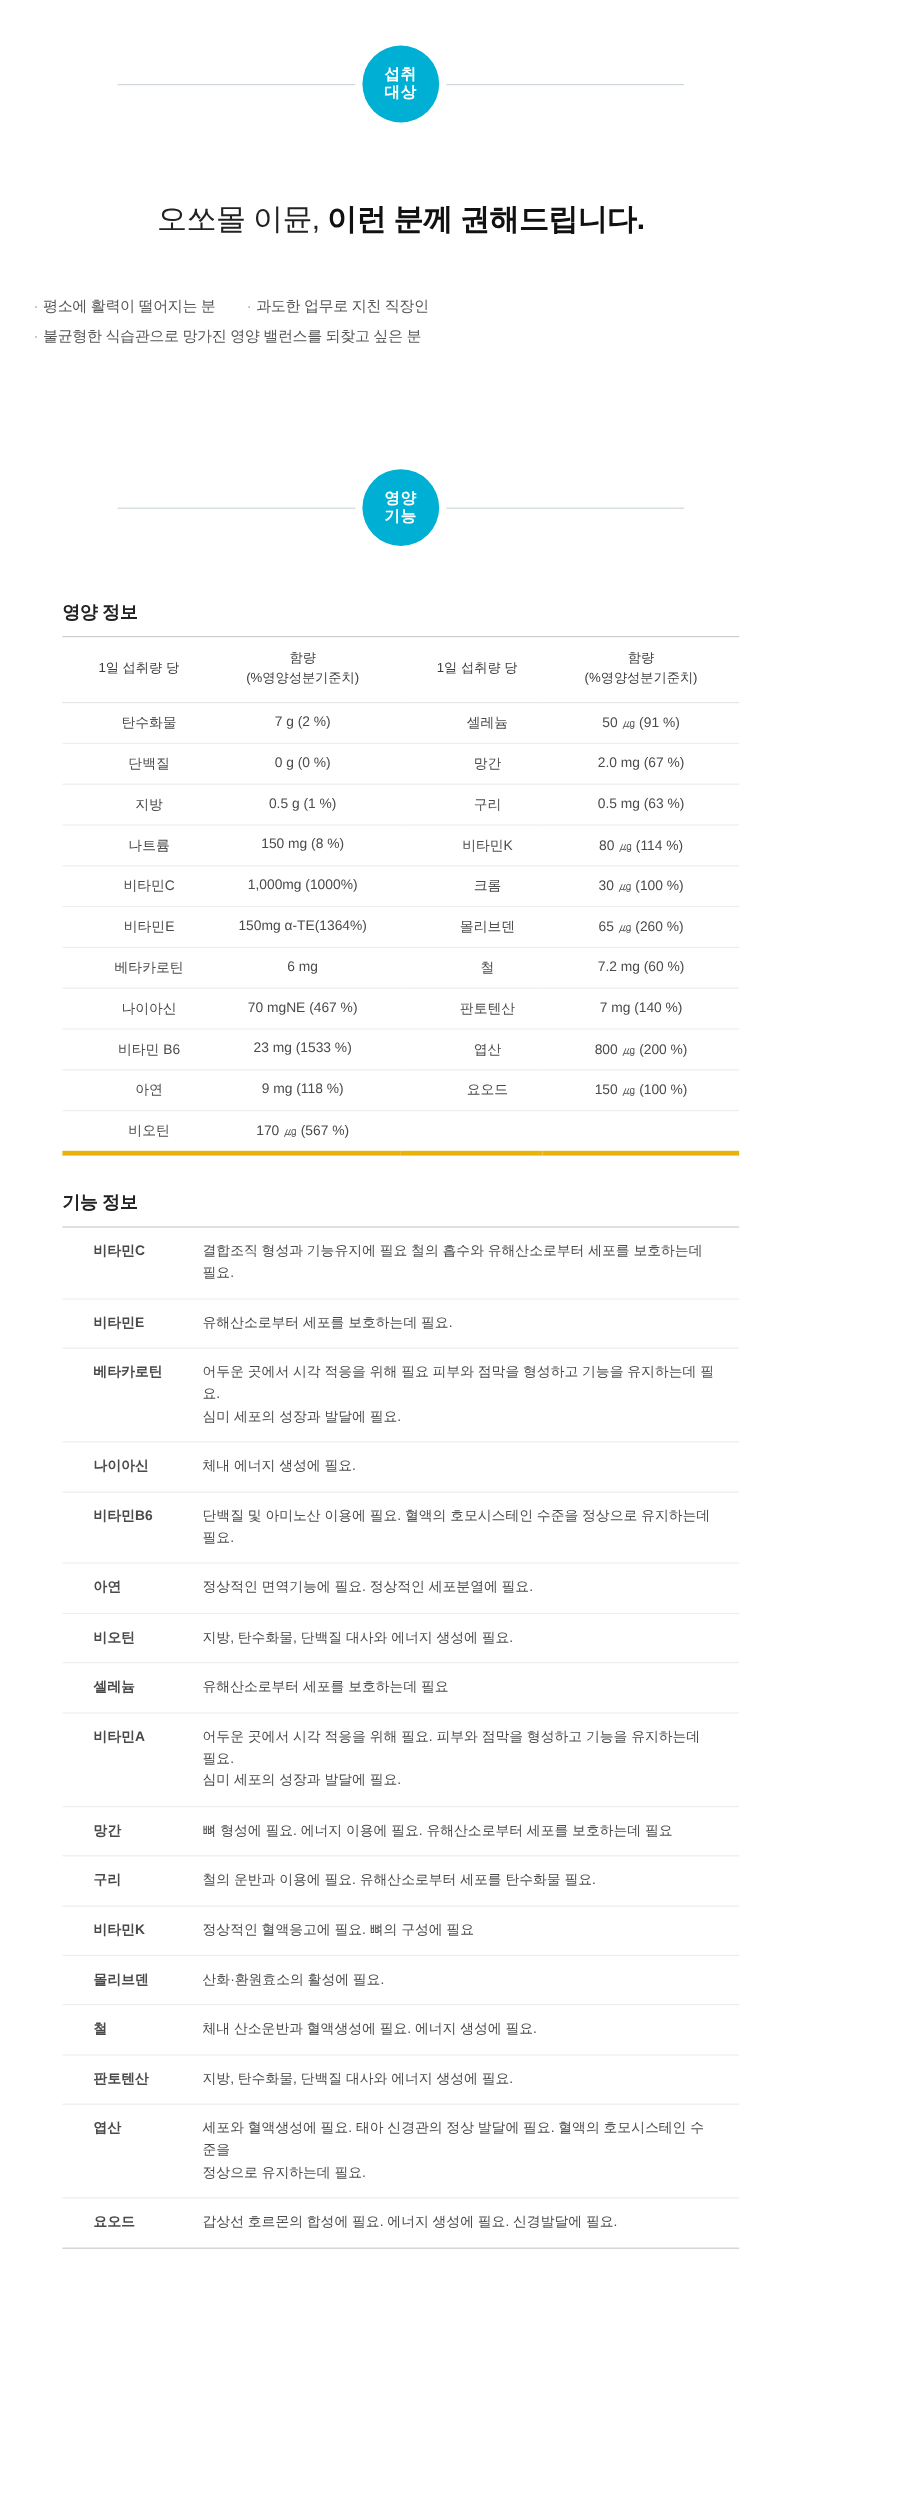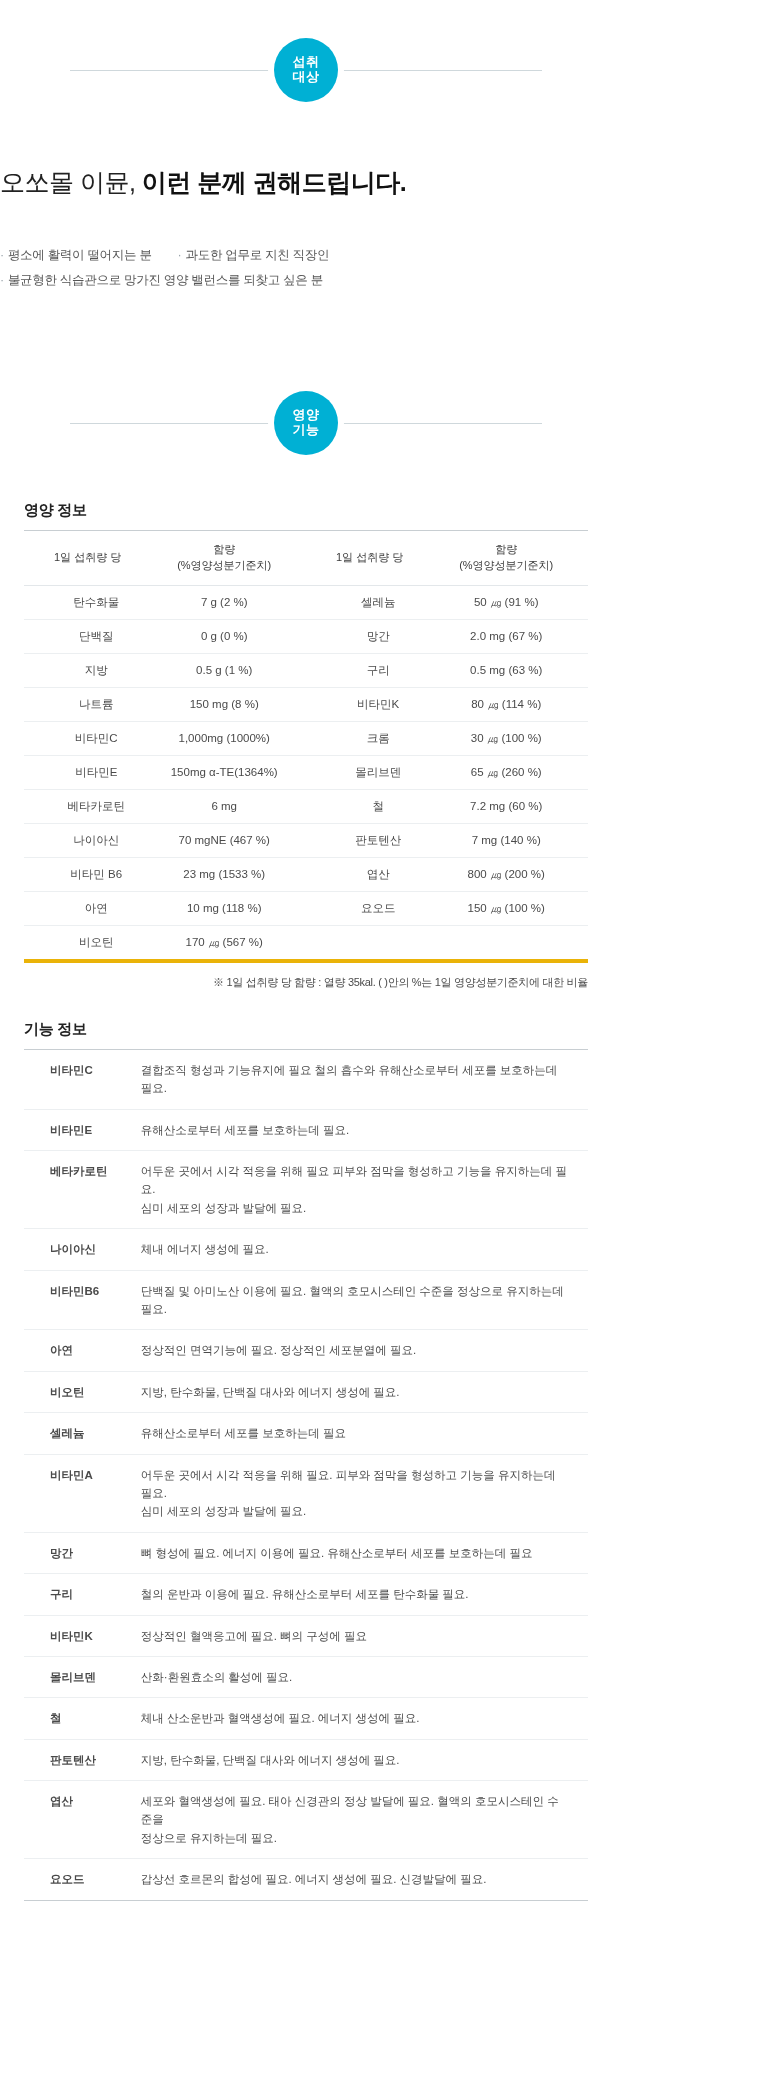--- a/index.html
+++ b/index.html
@@ -3,39 +3,40 @@
 <meta charset="utf-8">
 <style>
   html,body{margin:0;padding:0;}
   body{
     width:770px;
     background:#ffffff;
     font-family:"Liberation Sans", sans-serif;
     color:#3b3b3b;
     -webkit-font-smoothing:antialiased;
   }
-  .page{width:612px;min-height:2086px;position:relative;overflow:hidden;}
+  .page{width:612px;min-height:2086px;position:relative;overflow:hidden;margin-left:28px;}
 
   
   .badge-row{position:relative;height:64px;margin:0;}
   .badge-row .rule{
     position:absolute;top:32px;left:70px;right:70px;height:1px;background:#cfd8dc;
   }
   .badge{
     position:absolute;left:50%;top:0;transform:translateX(-50%);
     width:64px;height:64px;border-radius:50%;
     background:#00b0d4;color:#ffffff;
     display:flex;flex-direction:column;align-items:center;justify-content:center;
     line-height:1.15;font-size:13px;font-weight:bold;letter-spacing:0.5px;
     box-shadow:0 0 0 6px #ffffff;
   }
   .badge span{display:block;}
 
   
   .headline{
+    text-align:center;
     font-size:25px;
     color:#222222;
     letter-spacing:-0.5px;
     font-weight:400;
   }
   .headline b{font-weight:bold;color:#111111;}
 
   .bullets{
     text-align:left;
     font-size:12.5px;
@@ -196,34 +197,33 @@
             <td class="col-val2">7 mg (140 %)</td>
           </tr>
         <tr>
             <td class="col-name">비타민 B6</td>
             <td class="col-val">23 mg (1533 %)</td>
             <td class="col-name2">엽산</td>
             <td class="col-val2">800 ㎍ (200 %)</td>
           </tr>
         <tr>
             <td class="col-name">아연</td>
-            <td class="col-val">10 mg (118 %)</td>
+            <td class="col-val">9 mg (118 %)</td>
             <td class="col-name2">요오드</td>
             <td class="col-val2">150 ㎍ (100 %)</td>
           </tr>
         <tr>
             <td class="col-name">비오틴</td>
             <td class="col-val">170 ㎍ (567 %)</td>
             <td class="col-name2"></td>
             <td class="col-val2"></td>
           </tr>
       </tbody>
     </table>
 
-    <div class="note">※ 1일 섭취량 당 함량 : 열량 35kal. (  )안의 %는 1일 영양성분기준치에 대한 비율</div>
 
     <div class="spacer-1"></div>
 
     <div class="sec-title">기능 정보</div>
 
     <table class="fn-table">
       <tbody>
         <tr>
             <td class="fn-name">비타민C</td>
             <td class="fn-desc" style="white-space:pre-line">결합조직 형성과 기능유지에 필요 철의 흡수와 유해산소로부터 세포를 보호하는데 필요.</td>

